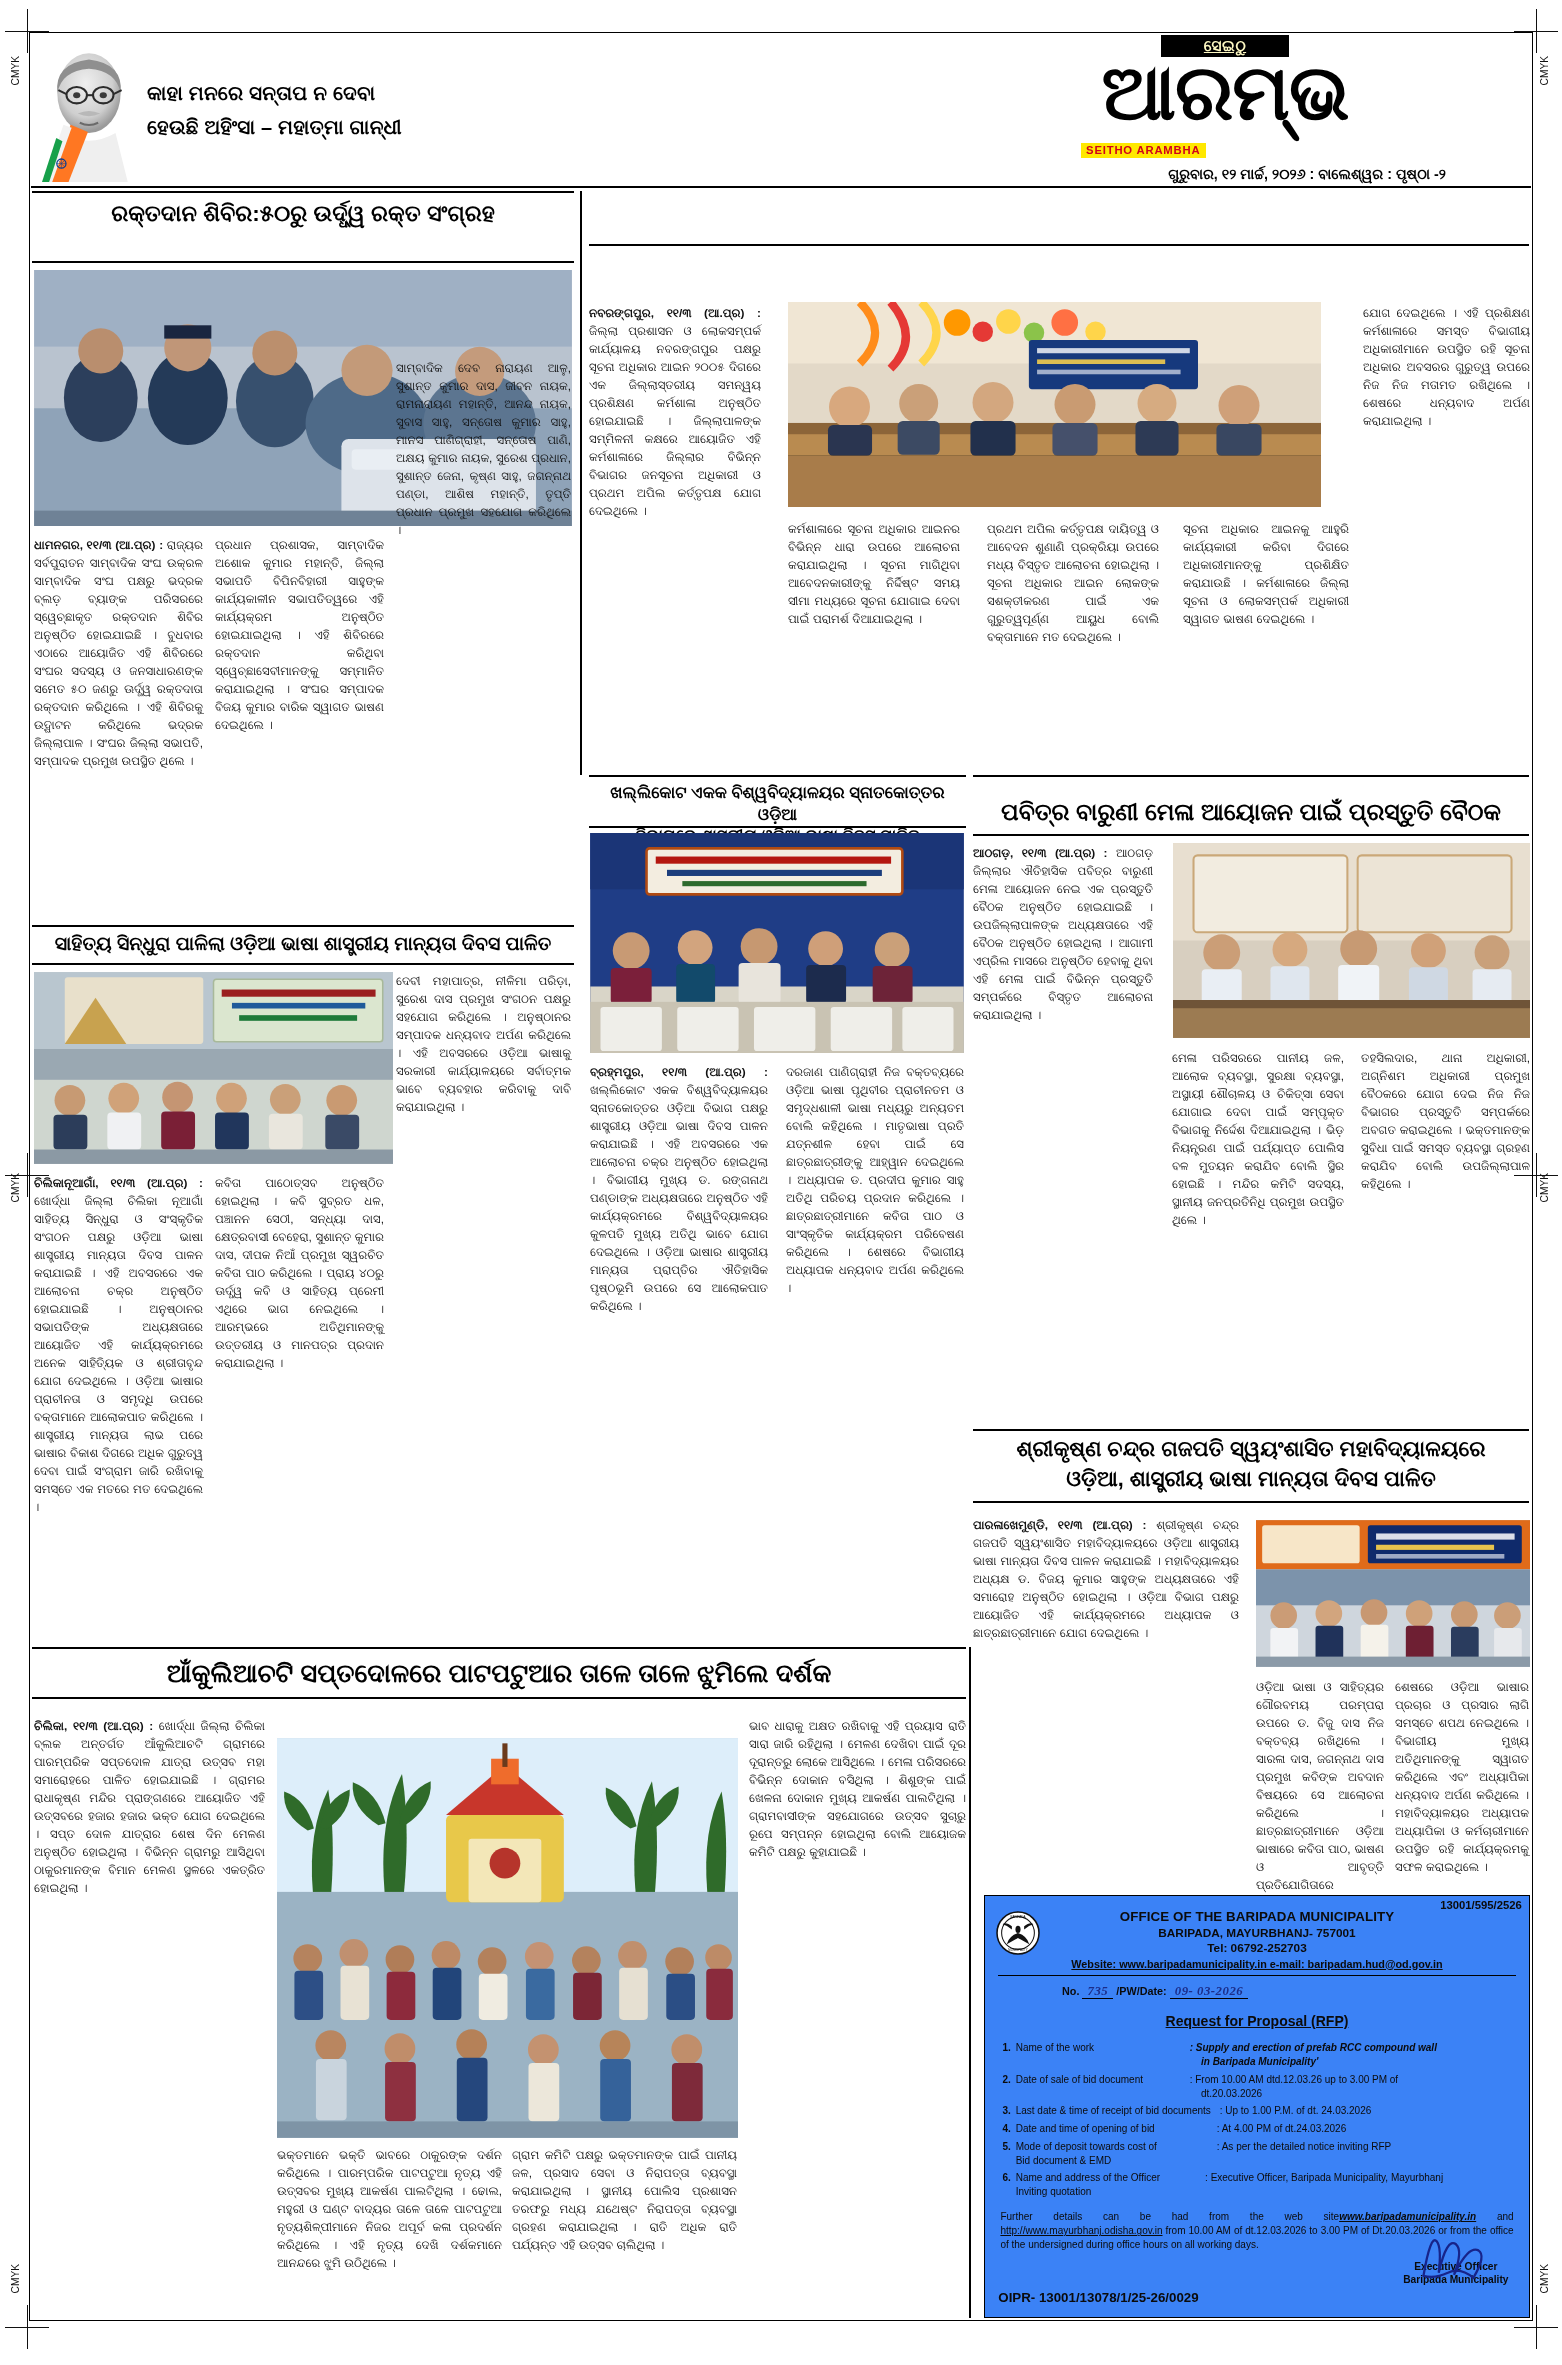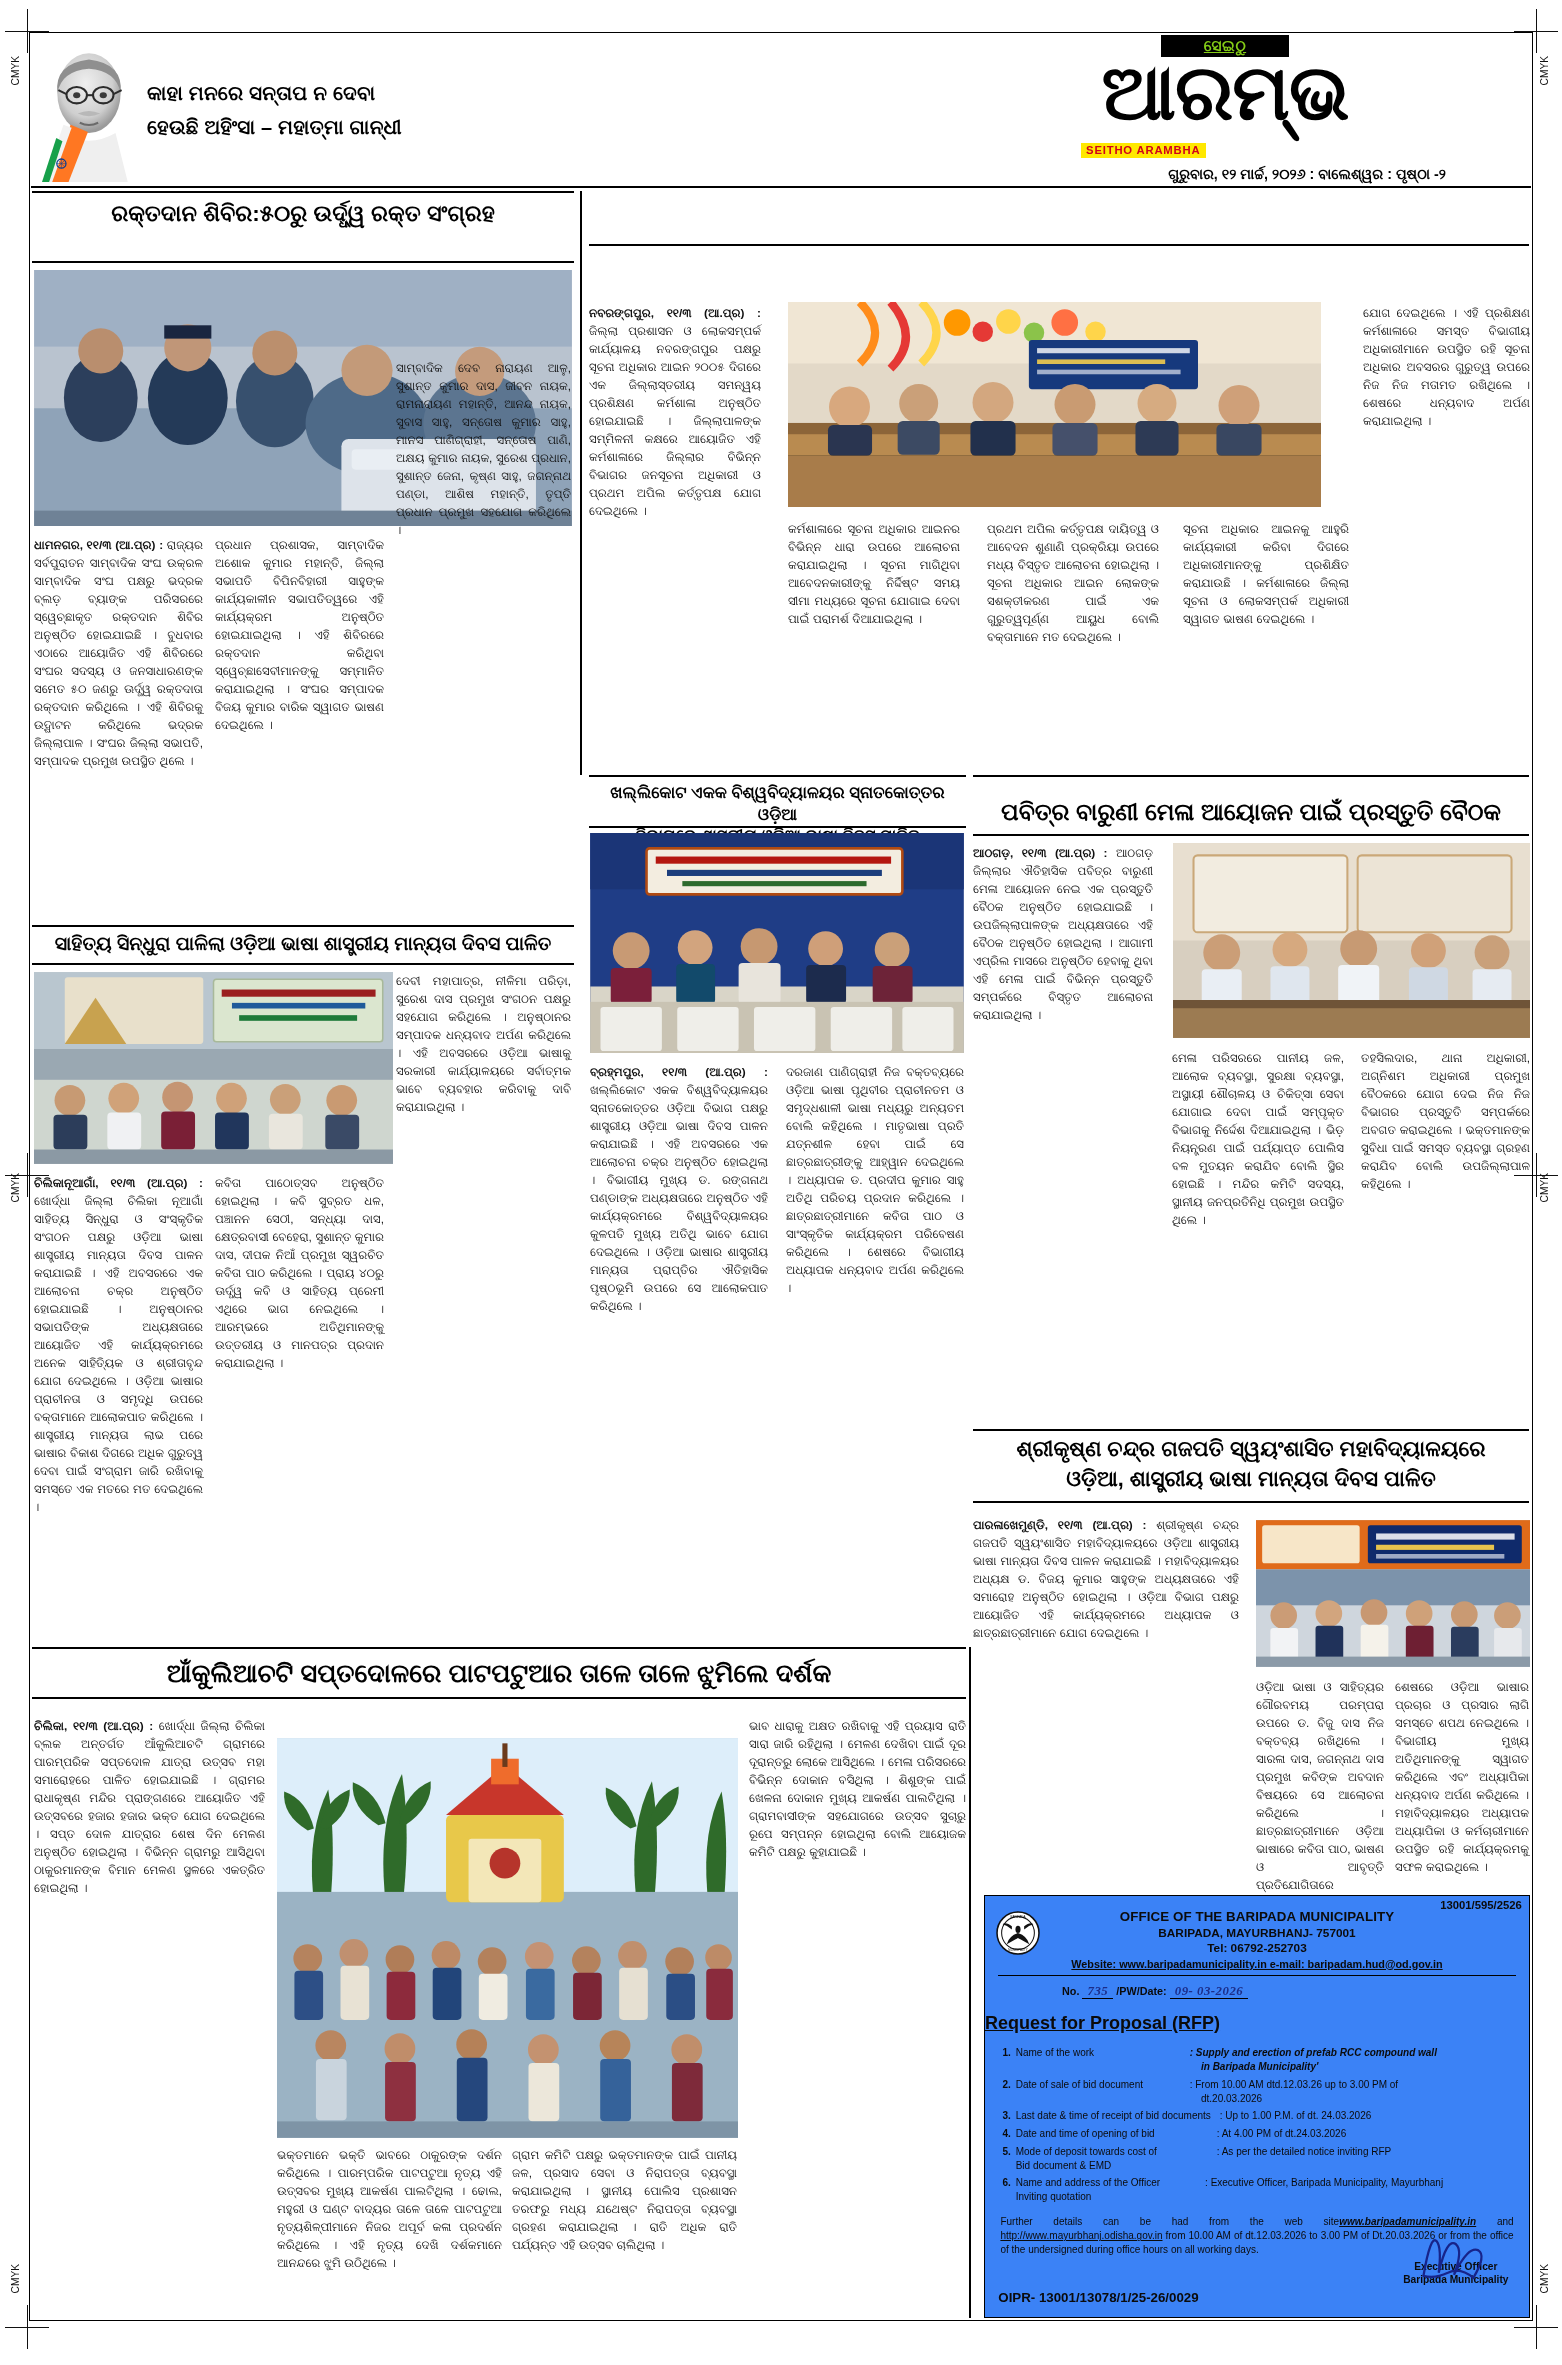--- a/index.html
+++ b/index.html
@@ -18,21 +18,21 @@
   
   .frame{position:absolute;left:29px;top:32px;width:1504px;height:2289px;border:1.5px solid #000;box-sizing:border-box;}
 
   
   .masthead{position:absolute;left:31px;top:34px;width:1500px;height:154px;border-bottom:2.6px solid #000;box-sizing:border-box;}
   .gandhi{position:absolute;left:11.3px;top:4.1px;width:97px;height:144px;}
   .gandhi svg{display:block;}
   .quote{position:absolute;left:116px;top:42px;width:553px;color:#000;}
   .quote div{font-size:20px;line-height:34px;font-weight:700;letter-spacing:0.2px;white-space:nowrap;}
   .logoblock{position:absolute;left:1035px;top:1px;width:318px;text-align:center;}
-  .seithu{display:inline-block;background:#000;color:#84cc16;font-size:15.4px;font-weight:700;
+  .seithu{display:inline-block;background:#000;color:#fef9c3;font-size:15.4px;font-weight:700;
            padding:1.5px 43px 3.1px 43px;line-height:17.4px;letter-spacing:0.5px;text-decoration:underline;}
   .arambha{font-size:77px;font-weight:700;line-height:77px;color:#000;letter-spacing:-1px;margin-top:-3.1px;}
   .translit{position:absolute;left:1050px;top:109px;background:#FFE800;color:#D0021B;
             font-size:11.3px;font-weight:700;letter-spacing:0.8px;padding:1px 5.1px 1.5px 5.1px;line-height:12.3px;}
   .dateline-top{position:absolute;left:1025px;top:132px;width:502px;text-align:center;font-size:14.3px;font-weight:700;color:#000;line-height:17.4px;}
 
   
   .hl{color:#000;font-weight:700;text-align:center;}
   .hl.two{line-height:29px;}
   .rule{background:#000;height:2px;}
@@ -51,21 +51,21 @@
   .ad-num{position:absolute;right:7.2px;top:3.1px;font-size:11.3px;font-weight:700;}
   .ad-seal{position:absolute;left:11.3px;top:15.4px;width:44px;height:44px;}
   .ad-head{text-align:center;font-weight:700;}
   .ad-l1{font-size:13.3px;line-height:16.4px;letter-spacing:0.1px;}
   .ad-l2{font-size:11.8px;line-height:15.4px;}
   .ad-l3{font-size:10.8px;line-height:14.3px;}
   .ad-hr{height:1.5px;background:#000;margin:4.1px 13.3px 0 13.3px;}
   .ad-no{margin:7.2px 0 0 77px;font-size:10.8px;font-weight:700;}
   .handw{font-family:"Liberation Serif",serif;font-style:italic;color:#1c2e8a;font-size:12.8px;
          letter-spacing:0.5px;border-bottom:0.8px solid #000;padding:0 5.1px;}
-  .ad-title{text-align:left;font-size:18px;font-weight:700;text-decoration:underline;margin-top:14.3px;}
+  .ad-title{text-align:center;font-size:14px;font-weight:700;text-decoration:underline;margin-top:14.3px;}
   .ad-list{margin:12.3px 17.4px 0 17.4px;font-size:10px;line-height:14px;}
   .ad-row{display:flex;margin-bottom:3.6px;}
   .ad-idx{width:13.3px;font-weight:700;flex:none;}
   .ad-lbl{width:174px;flex:none;}
   .ad-val{flex:1;font-style:italic;font-weight:700;}
   .ad-val.norm{font-style:normal;font-weight:400;}
   .ad-foot{margin:11.3px 15.4px 0 15.4px;font-size:10px;line-height:14px;text-align:justify;}
   .u{text-decoration:underline;}
   .ital{font-style:italic;font-weight:700;}
   .ad-sign{position:absolute;right:20.5px;bottom:30px;text-align:center;font-size:10.2px;font-weight:700;line-height:12.8px;}

